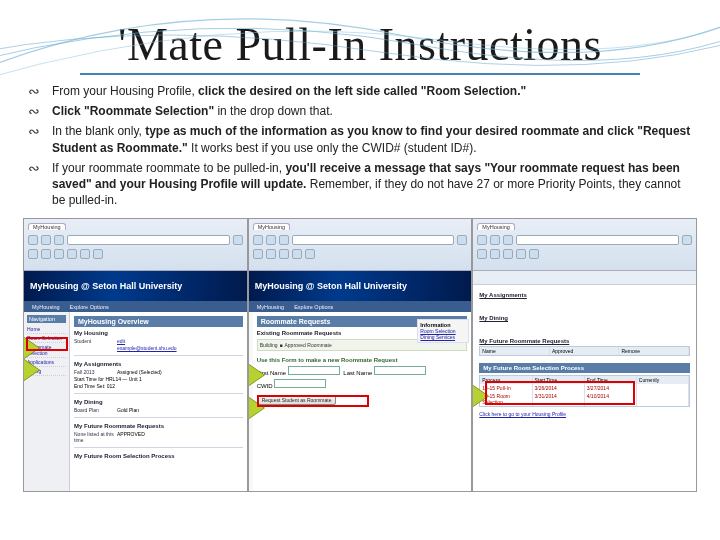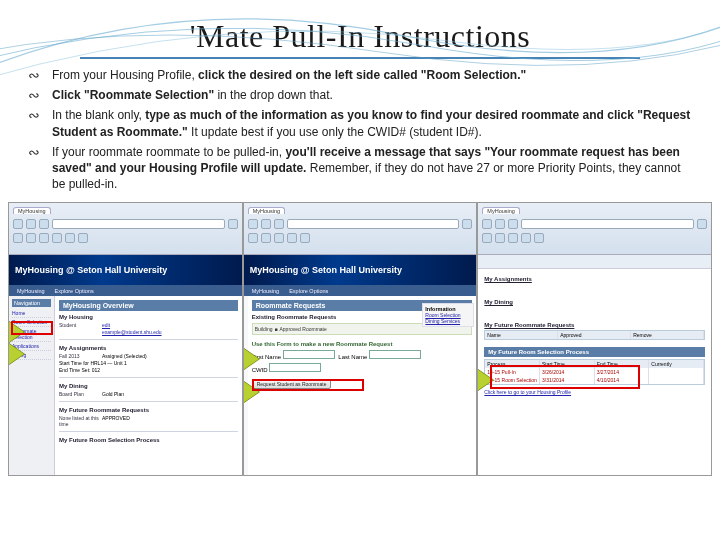--- a/index.html
+++ b/index.html
@@ -1,26 +1,26 @@
 <!DOCTYPE html>
 <html><head>
 <meta charset="utf-8">
 <style>
   * { margin: 0; padding: 0; box-sizing: border-box; }
   body { width: 720px; height: 540px; background: #fff; font-family: Georgia, 'Times New Roman', serif; position: relative; overflow: hidden; }
   .swirl { position: absolute; top: 0; left: 0; width: 720px; height: 90px; pointer-events: none; }
   .swirl svg { width: 100%; height: 100%; }
-  .title { font-size: 32px; color: #1a1a1a; text-align: center; margin-top: 18px; font-weight: normal; letter-spacing: 0.5px; }
+  .title { font-size: 46px; color: #1a1a1a; text-align: center; margin-top: 18px; font-weight: normal; letter-spacing: 0.5px; }
   .underline { width: 560px; height: 2px; background: #4682b4; margin: 2px auto 8px; }
   .bullets { list-style: none; padding: 0 24px 0 38px; font-family: 'Trebuchet MS', Verdana, sans-serif; font-size: 12px; line-height: 1.35; color: #222; }
   .bullets li { position: relative; margin-bottom: 4px; padding-left: 14px; }
   .bullets li::before { content: ""; position: absolute; left: -6px; top: 3px; width: 12px; height: 12px; background: radial-gradient(circle at 50% 50%, transparent 3px, transparent 3px); }
   .bullets li .cursive { position: absolute; left: -10px; top: 0; font-family: 'Brush Script MT', cursive; font-size: 14px; color: #333; }
   .b { font-weight: bold; }
-  .shots { display: flex; gap: 0; padding: 6px 8px 0; align-items: flex-end; }
+  .shots { display: flex; gap: 0; padding: 6px 23px 0; align-items: flex-end; }
   .shot { flex: 1; height: 274px; border: 1px solid #999; background: #f7f8f9; position: relative; overflow: hidden; font-family: Tahoma, sans-serif; font-size: 6px; }
   
   .chrome { height: 52px; background: linear-gradient(#e8eef6,#d4e0ee); border-bottom: 1px solid #aab; position: relative; }
   .chrome .row { height: 14px; display: flex; align-items: center; gap: 3px; padding: 1px 4px; }
   .tab { background: #fff; border: 1px solid #aac; border-bottom: none; border-radius: 3px 3px 0 0; padding: 0 4px; font-size: 5.5px; color: #333; }
   .urlbar { flex: 1; height: 10px; background: #fff; border: 1px solid #9ab; border-radius: 2px; }
   .tbtn { width: 10px; height: 10px; background: #cde; border: 1px solid #9ab; border-radius: 2px; }
   .banner { height: 30px; background: linear-gradient(90deg,#001a4d,#003a8d 40%,#001a4d); color: #fff; font-size: 9px; font-weight: bold; display: flex; align-items: center; padding-left: 6px; }
   .tabs2 { height: 11px; background: #3a5d8f; display: flex; gap: 10px; padding-left: 8px; align-items: center; color: #eef; font-size: 5.5px; }
   .side { position: absolute; left: 0; top: 93px; width: 46px; bottom: 0; background: #eef0f3; border-right: 1px solid #ccd; padding: 3px; }
@@ -64,21 +64,21 @@
     <path d="M -20 80 Q 220 10 440 40 T 770 5" fill="none" stroke="#8cc4de" stroke-width="1" opacity="0.5"></path>
   </svg>
 </div>
 
 <h1 class="title">'Mate Pull-In Instructions</h1>
 <div class="underline"></div>
 
 <ul class="bullets">
   <li><span class="cursive">∾</span><span>From your Housing Profile, </span><span class="b">click the desired on the left side called "Room Selection."</span><span></span></li>
   <li><span class="cursive">∾</span><span></span><span class="b">Click "Roommate Selection"</span><span> in the drop down that.</span></li>
-  <li><span class="cursive">∾</span><span>In the blank only, </span><span class="b">type as much of the information as you know to find your desired roommate and click "Request Student as Roommate."</span><span> It update best if you use only the CWID# (student ID#).</span></li>
+  <li><span class="cursive">∾</span><span>In the blank only, </span><span class="b">type as much of the information as you know to find your desired roommate and click "Request Student as Roommate."</span><span> It works best if you use only the CWID# (student ID#).</span></li>
   <li><span class="cursive">∾</span><span>If your roommate roommate to be pulled-in, </span><span class="b">you'll receive a message that says "Your roommate request has been saved" and your Housing Profile will update.</span><span> Remember, if they do not have 27 or more Priority Points, they cannot be pulled-in.</span></li>
 </ul>
 
 <div class="shots">
 
   <div class="shot s1">
     <div class="chrome">
       <div class="row">
           <span class="tab">MyHousing</span>
         </div>

